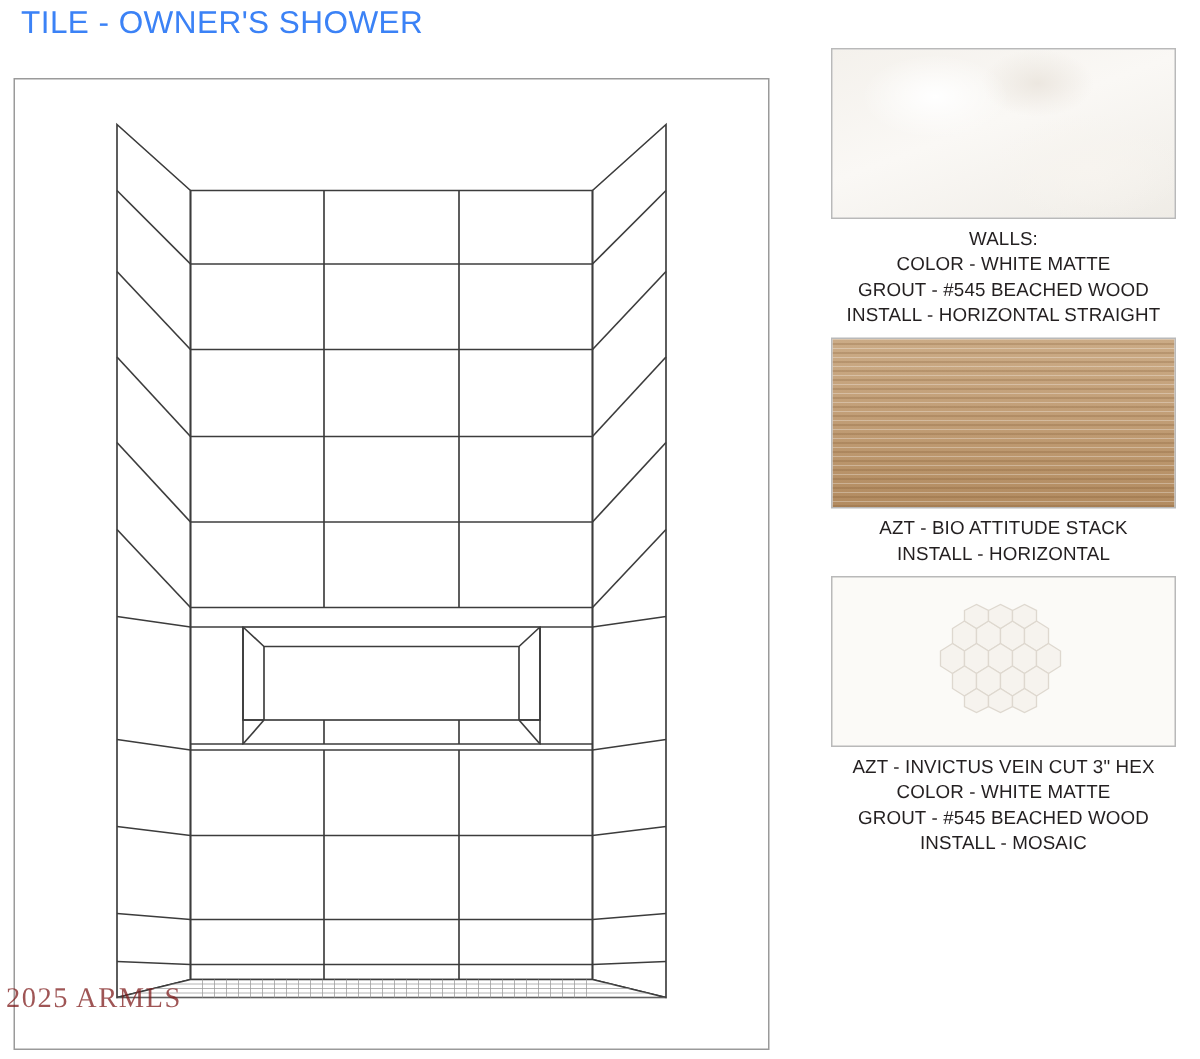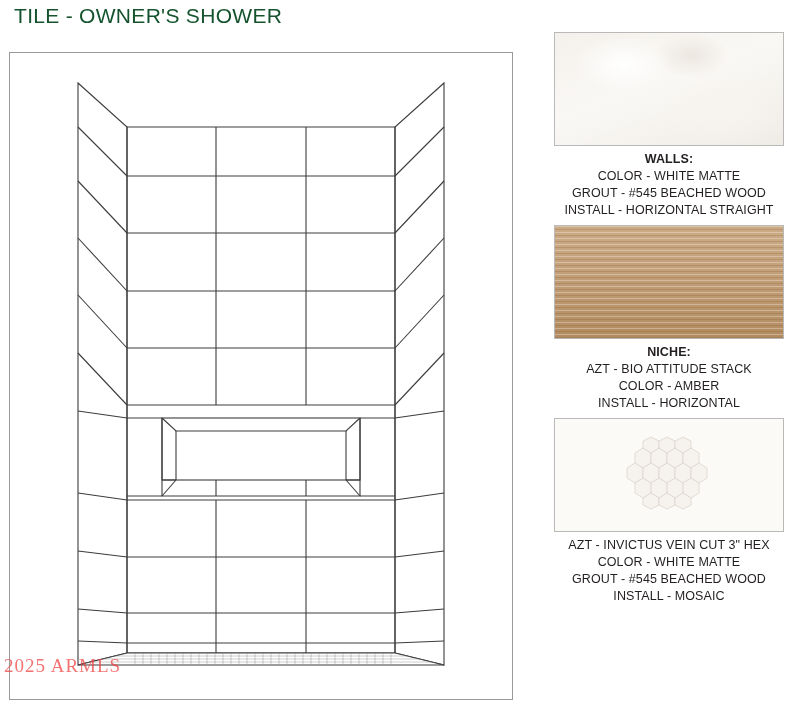--- a/index.html
+++ b/index.html
@@ -13,21 +13,21 @@
     position: relative;
     font-family: "Liberation Sans", sans-serif;
     overflow: hidden;
   }
 
   #page-title {
     position: absolute;
     left: 14px;
     top: 4px;
     font-size: 21px;
-    color: #14532d;
+    color: #3b82f6;
     letter-spacing: 0.3px;
     white-space: nowrap;
   }
 
   
   #drawing-panel {
     position: absolute;
     left: 9px;
     top: 52px;
     width: 504px;
@@ -40,21 +40,21 @@
     position: absolute;
     left: 0;
     top: 0;
   }
 
   #watermark {
     position: absolute;
     left: 4px;
     top: 655px;
     font-size: 19px;
-    color: #ef4444;
+    color: #7f1d1d;
     opacity: 0.75;
     font-family: "Liberation Serif", serif;
     letter-spacing: 1px;
   }
 
   
   #spec-column {
     position: absolute;
     left: 545px;
     top: 32px;
@@ -124,21 +124,21 @@
 
   .spec-text {
     text-align: center;
     font-size: 12.5px;
     color: #231f20;
     line-height: 17px;
     margin-top: 5px;
     letter-spacing: 0.1px;
   }
   .spec-heading {
-    font-weight: bold;
+    font-weight: normal;
   }
   .spec-line {
     white-space: nowrap;
   }
 </style>
 </head>
 <body>
 
 <div id="page-title">TILE - OWNER'S SHOWER</div>
 
@@ -268,23 +268,21 @@
       <div class="spec-heading spec-line">WALLS:</div>
       <div class="spec-line">COLOR - WHITE MATTE</div>
       <div class="spec-line">GROUT - #545 BEACHED WOOD</div>
       <div class="spec-line">INSTALL - HORIZONTAL STRAIGHT</div>
     </div>
   </div>
 
   <div class="spec-block">
     <div class="swatch swatch-niche"></div>
     <div class="spec-text">
-      <div class="spec-heading spec-line">NICHE:</div>
       <div class="spec-line">AZT - BIO ATTITUDE STACK</div>
-      <div class="spec-line">COLOR - AMBER</div>
       <div class="spec-line">INSTALL - HORIZONTAL</div>
     </div>
   </div>
 
   <div class="spec-block">
     <div class="swatch swatch-pan">
       <svg class="hex-grid" width="228" height="112" viewBox="0 0 228 112" xmlns="http://www.w3.org/2000/svg">
         <g fill="#f6f3ee" stroke="#ded8cf" stroke-width="0.9">
 
           <polygon points="80,34 88,29 96,34 96,44 88,49 80,44"></polygon>

